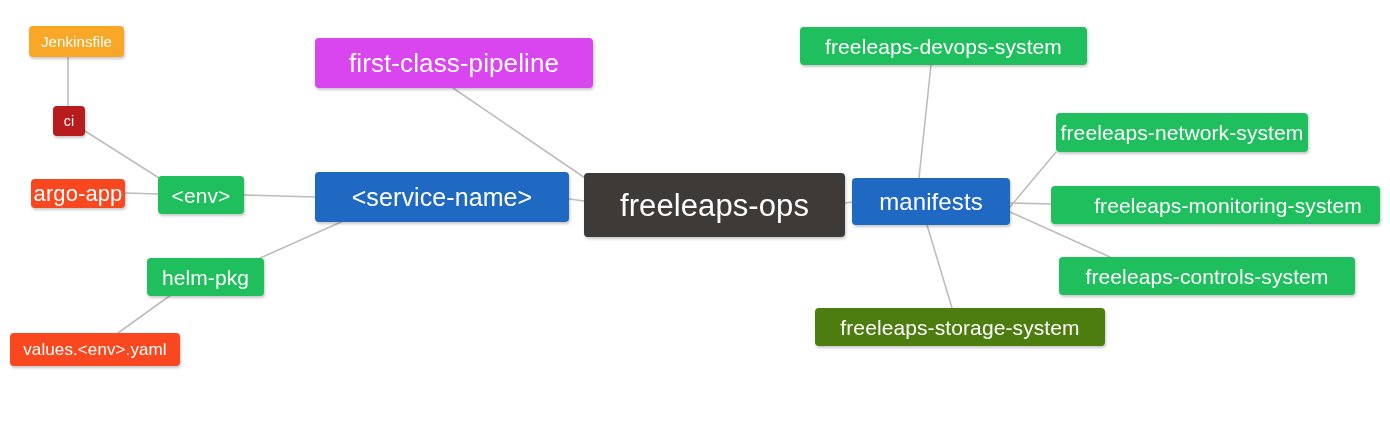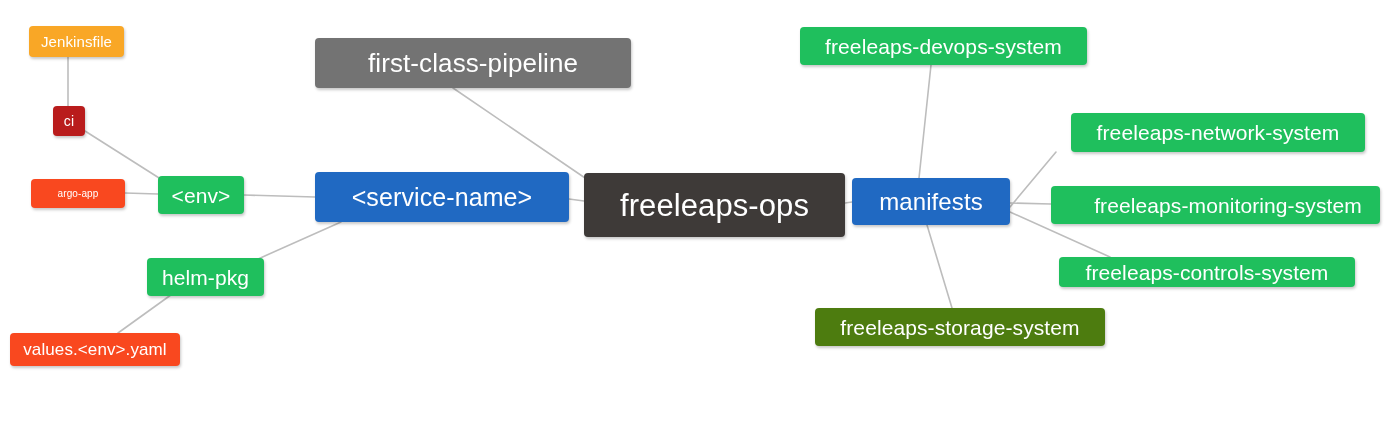--- a/index.html
+++ b/index.html
@@ -59,56 +59,56 @@
       <line x1="919" y1="178" x2="931" y2="65" stroke="#bdbdbd" stroke-width="1.6" stroke-linecap="round"></line>
       <line x1="1010" y1="207" x2="1056" y2="152" stroke="#bdbdbd" stroke-width="1.6" stroke-linecap="round"></line>
       <line x1="1010" y1="203" x2="1051" y2="204" stroke="#bdbdbd" stroke-width="1.6" stroke-linecap="round"></line>
       <line x1="1010" y1="212" x2="1110" y2="257" stroke="#bdbdbd" stroke-width="1.6" stroke-linecap="round"></line>
       <line x1="927" y1="225" x2="952" y2="308" stroke="#bdbdbd" stroke-width="1.6" stroke-linecap="round"></line>
     </svg>
   <div id="node-layer">
       <div class="node" style="left: 584px; top: 173px; width: 261px; height: 64px; background: rgb(62, 58, 56); font-size: 31px;">
         <span class="node-label">freeleaps-ops</span>
       </div>
-      <div class="node" style="left: 315px; top: 38px; width: 316px; height: 50px; background: #737373; font-size: 26px;">
+      <div class="node" style="left: 315px; top: 38px; width: 278px; height: 50px; background: #d946ef; font-size: 26px;">
         <span class="node-label">first-class-pipeline</span>
       </div>
       <div class="node" style="left: 315px; top: 172px; width: 254px; height: 50px; background: rgb(32, 105, 194); font-size: 25px;">
         <span class="node-label">&lt;service-name&gt;</span>
       </div>
       <div class="node" style="left: 852px; top: 178px; width: 158px; height: 47px; background: rgb(32, 105, 194); font-size: 24px;">
         <span class="node-label">manifests</span>
       </div>
       <div class="node" style="left: 158px; top: 176px; width: 86px; height: 38px; background: rgb(31, 191, 93); font-size: 21px;">
         <span class="node-label">&lt;env&gt;</span>
       </div>
       <div class="node" style="left: 147px; top: 258px; width: 117px; height: 38px; background: rgb(31, 191, 93); font-size: 21px;">
         <span class="node-label">helm-pkg</span>
       </div>
       <div class="node" style="left: 53px; top: 106px; width: 32px; height: 30px; background: #b91c1c; font-size: 14px;">
         <span class="node-label">ci</span>
       </div>
-      <div class="node" style="left: 31px; top: 179px; width: 94px; height: 29px; background: rgb(249, 72, 31); font-size: 10px;">
+      <div class="node" style="left: 31px; top: 179px; width: 94px; height: 29px; background: rgb(249, 72, 31); font-size: 22px;">
         <span class="node-label">argo-app</span>
       </div>
       <div class="node" style="left: 10px; top: 333px; width: 170px; height: 33px; background: rgb(249, 72, 31); font-size: 17px;">
         <span class="node-label">values.&lt;env&gt;.yaml</span>
       </div>
       <div class="node" style="left: 21px; top: 26px; width: 95px; height: 31px; background: rgb(249, 167, 38); font-size: 15px; margin-left: 8px;">
         <span class="node-label">Jenkinsfile</span>
       </div>
       <div class="node" style="left: 800px; top: 27px; width: 287px; height: 38px; background: rgb(31, 191, 93); font-size: 21px; align-items: center;">
         <span class="node-label">freeleaps-devops-system</span>
       </div>
-      <div class="node" style="left: 1056px; top: 113px; width: 294px; height: 39px; background: rgb(31, 191, 93); font-size: 21px; margin-left: 15px;">
+      <div class="node" style="left: 1056px; top: 113px; width: 252px; height: 39px; background: rgb(31, 191, 93); font-size: 21px;">
         <span class="node-label">freeleaps-network-system</span>
       </div>
       <div class="node" style="left: 1051px; top: 186px; width: 329px; height: 38px; background: rgb(31, 191, 93); font-size: 21px; padding-left: 25px;">
         <span class="node-label">freeleaps-monitoring-system</span>
       </div>
-      <div class="node" style="left: 1059px; top: 257px; width: 296px; height: 30px; background: rgb(31, 191, 93); font-size: 21px;">
+      <div class="node" style="left: 1059px; top: 257px; width: 296px; height: 38px; background: rgb(31, 191, 93); font-size: 21px;">
         <span class="node-label">freeleaps-controls-system</span>
       </div>
       <div class="node" style="left: 815px; top: 308px; width: 290px; height: 38px; background: #4d7c0f; font-size: 21px;">
         <span class="node-label">freeleaps-storage-system</span>
       </div>
     </div>
 </div>
 
 </body></html>

